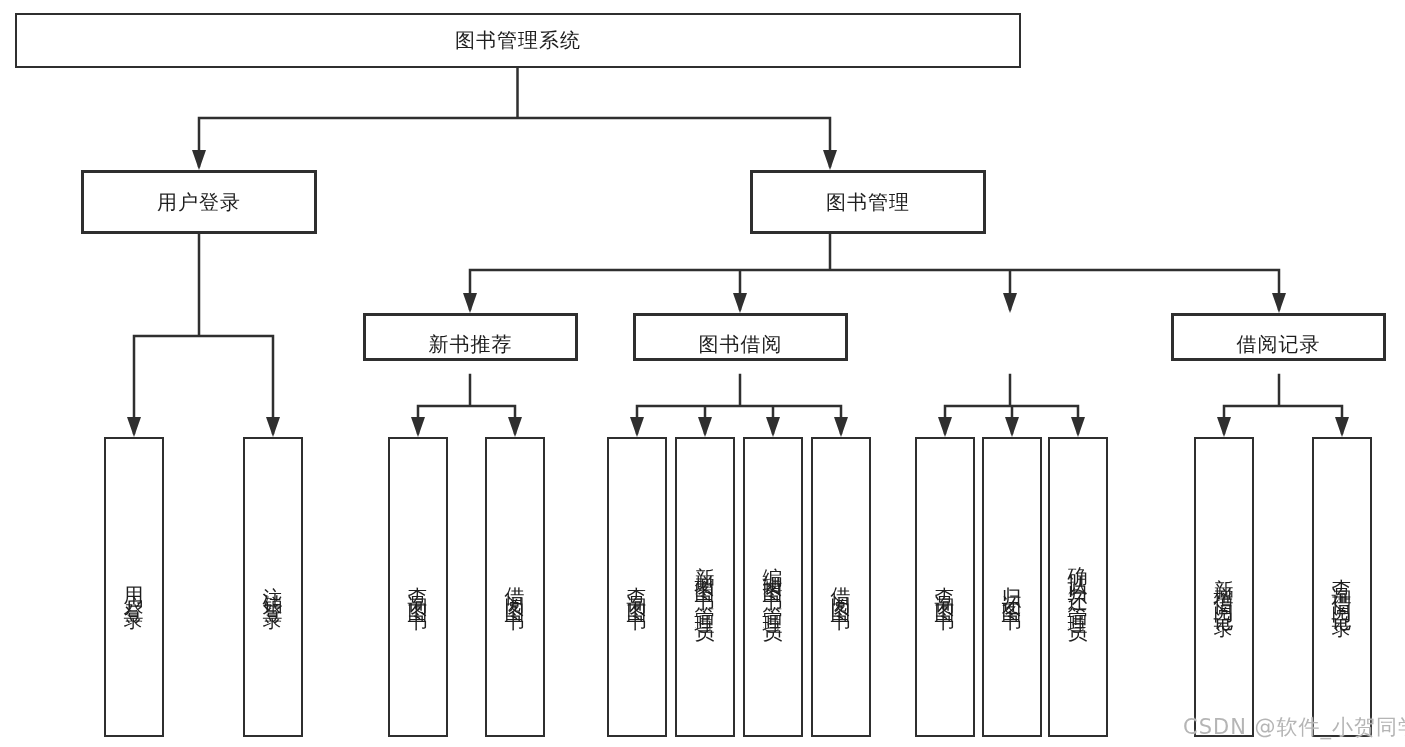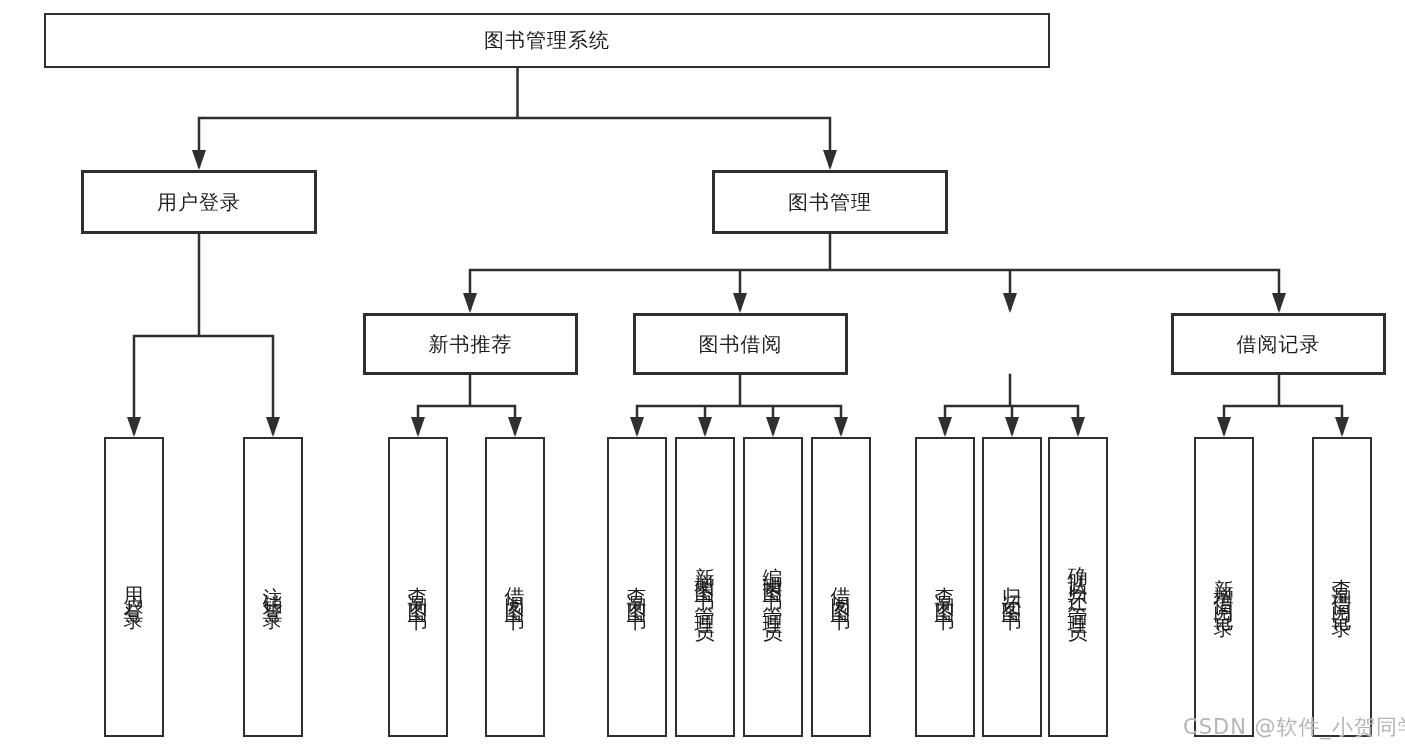--- a/index.html
+++ b/index.html
@@ -16,25 +16,25 @@
     position:absolute;
     background:#ffffff;
     border:3px solid #2f2f2f;
     box-sizing:border-box;
     display:flex;align-items:center;justify-content:center;
     color:#1e1e1e;
     font-size:20px;
     letter-spacing:1px;
     white-space:nowrap;
   }
-  .root{left:15px;top:13px;width:1006px;height:55px;border-width:2px;margin-left:29px;}
+  .root{left:15px;top:13px;width:1006px;height:55px;border-width:2px;}
   .l2{top:170px;width:236px;height:64px;}
   .l2a{left:81px;}
-  .l2b{left:712px;}
-  .l3{top:313px;width:215px;height:62px;}
+  .l2b{left:750px;}
+  .l3{top:313px;width:215px;height:48px;align-items:flex-end;}
   .l3a{left:363px;}
   .l3b{left:633px;}
   .l3c{left:902px;}
   .l3d{left:1171px;}
 
   .leaf{top:437px;width:60px;height:300px;border-width:2.5px;}
   .leaf .vtext{
     writing-mode:vertical-rl;
     text-orientation:mixed;
     letter-spacing:8px;

